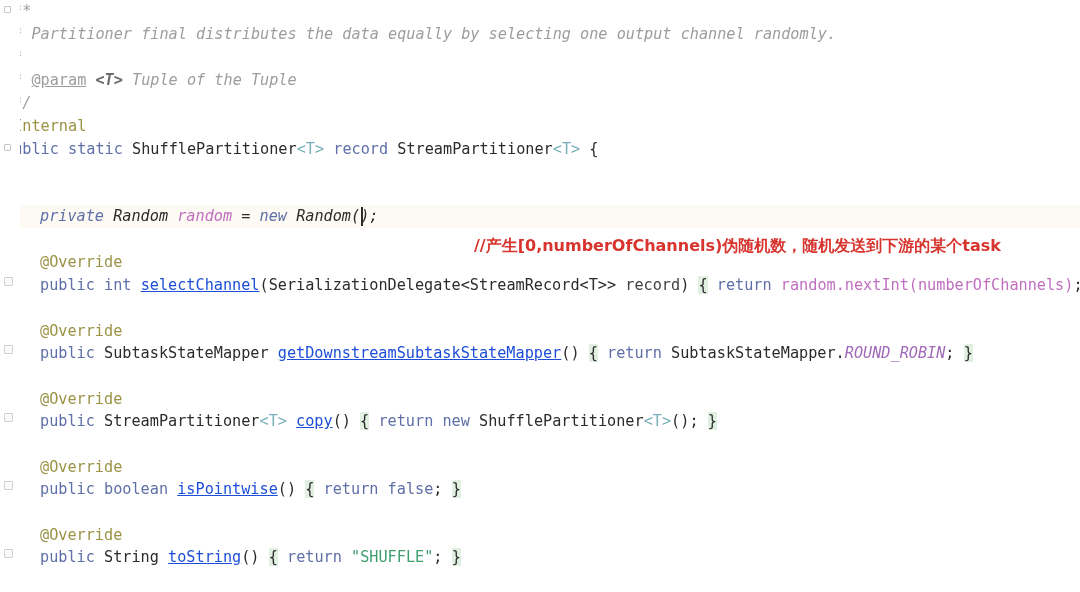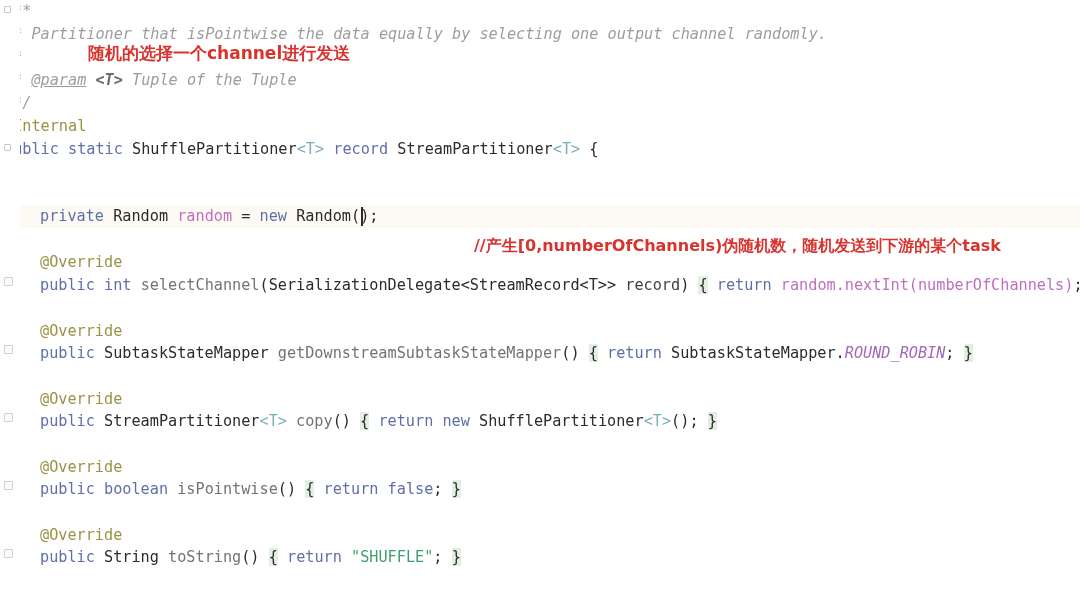--- a/index.html
+++ b/index.html
@@ -78,36 +78,37 @@
     height: 23px;
     line-height: 23px;
     white-space: pre;
     font-size: 15.2px;
     letter-spacing: 0px;
     padding-left: 4px;
     box-sizing: border-box;
   }
   .line.current {
     background: #fcfaf2;
+    font-style: italic;
   }
 
   
   .kw       { color: #5f6fa8; }
   .type     { color: #2b2b2b; }
   .gen      { color: #79b0bb; }
-  .method   { color: #737373; }
+  .method   { color: #1d4ed8; text-decoration: underline; }
   .field    { color: #a06ab8; font-style: italic; }
   .fieldp   { color: #c06fc0; }
   .param    { color: #404040; }
   .anno     { color: #9b9246; }
   .str      { color: #3e9e6e; }
   .num      { color: #2b2b2b; }
   .punct    { color: #2b2b2b; }
   .doc      { color: #9d9d9d; font-style: italic; }
-  .doc-tag  { color: #9d9d9d; font-style: italic; text-decoration: underline; }
+  .doc-tag  { color: #9d9d9d; text-decoration: underline; }
   .doc-b    { color: #6b6b6b; font-style: italic; font-weight: bold; }
   .brace-hl { background: #e2f0e2; color: #2b2b2b; }
   .constant { color: #a06ab8; font-style: italic; }
 
   
   .note {
     position: absolute;
     color: #d8342e;
     font-family: "DejaVu Sans", "Liberation Sans", sans-serif;
     font-weight: bold;
@@ -137,21 +138,21 @@
     <div class="override-mark" style="top:345px;"></div>
     <div class="override-mark" style="top:413px;"></div>
     <div class="override-mark" style="top:481px;"></div>
     <div class="override-mark" style="top:549px;"></div>
   </div>
 
   <div class="code">
 
     <div class="line" style="top:0px;"><span class="doc">/**</span></div>
 
-    <div class="line" style="top:23px;"><span class="doc"> * </span><span class="doc">Partitioner that isPointwise the data equally by selecting one output channel randomly.</span></div>
+    <div class="line" style="top:23px;"><span class="doc"> * </span><span class="doc">Partitioner final distributes the data equally by selecting one output channel randomly.</span></div>
 
     <div class="line" style="top:46px;"><span class="doc"> *</span></div>
 
     <div class="line" style="top:69px;"><span class="doc"> * </span><span class="doc-tag">@param</span><span class="doc"> </span><span class="doc-b">&lt;T&gt;</span><span class="doc"> Tuple of the Tuple</span></div>
 
     <div class="line" style="top:92px;"><span class="doc"> */</span></div>
 
     <div class="line" style="top:115px;"><span class="anno">@Internal</span></div>
 
     <div class="line" style="top:138px;"><span class="kw">public</span><span> </span><span class="kw">static</span><span> </span><span class="type">ShufflePartitioner</span><span class="gen">&lt;T&gt;</span><span> </span><span class="kw">record</span><span> </span><span class="type">StreamPartitioner</span><span class="gen">&lt;T&gt;</span><span> </span><span class="punct">{</span></div>
@@ -189,16 +190,15 @@
     <div class="line" style="top:501px;"></div>
 
     <div class="line" style="top:524px; padding-left:40px;"><span class="anno">@Override</span></div>
 
     <div class="line" style="top:546px; padding-left:40px;"><span class="kw">public</span><span> </span><span class="type">String</span><span> </span><span class="method">toString</span><span class="punct">()</span><span> </span><span class="brace-hl">{</span><span> </span><span class="kw">return</span><span> </span><span class="str">"SHUFFLE"</span><span class="punct">;</span><span> </span><span class="brace-hl">}</span></div>
 
     <div class="line" style="top:569px;"><span class="punct">}</span></div>
 
   </div>
 
-  <div class="note" id="note-top">随机的选择一个channel进行发送</div>
   <div class="note" id="note-inner">//产生[0,numberOfChannels)伪随机数，随机发送到下游的某个task</div>
 
 </div>
 
 </body></html>

